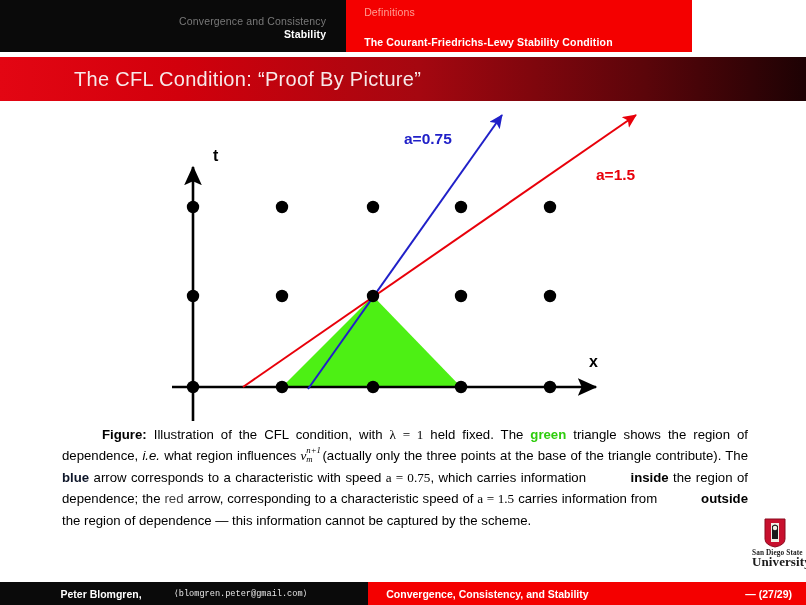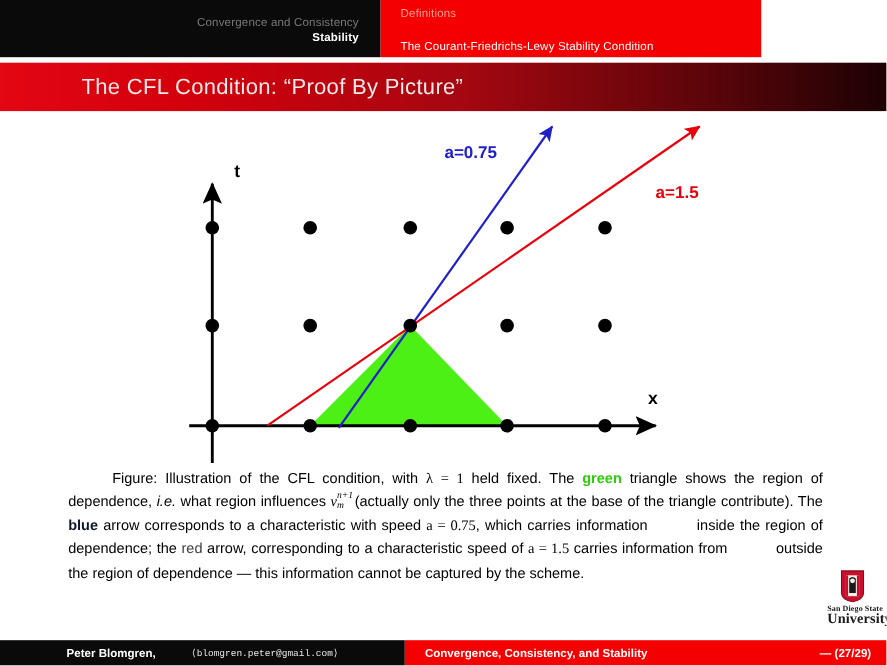--- a/index.html
+++ b/index.html
@@ -32,21 +32,21 @@
   }
   .nav-item{
     font-size:10.5px;
     line-height:13.5px;
     white-space:nowrap;
     letter-spacing:0.15px;
   }
   .topbar-left .nav-item{color:#787878;}
   .topbar-left .nav-item.active{color:#ffffff;font-weight:bold;}
   .topbar-right .nav-item{color:#ff9d93;}
-  .topbar-right .nav-item.active{color:#ffffff;font-weight:normal;}
+  .topbar-right .nav-item.active{color:#ffffff;font-weight:bold;}
 
   
   .titlebar{
     position:absolute;left:0;top:57px;width:806px;height:44px;
     background:linear-gradient(to right,#e30613 0%,#d2000c 22%,#a50710 52%,#5b050a 80%,#1d0204 100%);
     display:flex;align-items:center;
   }
   .titlebar-text{
     color:#f7e9e9;
     font-size:20px;
@@ -65,21 +65,21 @@
 
   
   .caption{
     position:absolute;left:62px;top:424px;width:686px;
     font-size:13.2px;
     line-height:21.4px;
     color:#000000;
     text-align:justify;
     font-family:"Liberation Sans", sans-serif;
   }
-  .caption b{font-weight:normal;padding-left:40px;}
+  .caption b{font-weight:bold;padding-left:40px;}
   .caption i{font-style:italic;}
   .cap-green{color:#2ecc0c;font-weight:bold;}
   .cap-blue{color:#0f172a;font-weight:bold;}
   .cap-red{color:#404040;font-weight:normal;}
   .mathup{font-family:"Liberation Serif", serif;font-style:normal;}
   .vsym{display:inline-block;position:relative;font-family:"Liberation Serif",serif;font-style:italic;}
   .vsym .sups{position:absolute;left:100%;top:-0.62em;font-size:0.66em;white-space:nowrap;}
   .vsym .subs{position:absolute;left:100%;top:0.42em;font-size:0.66em;white-space:nowrap;}
 
   

